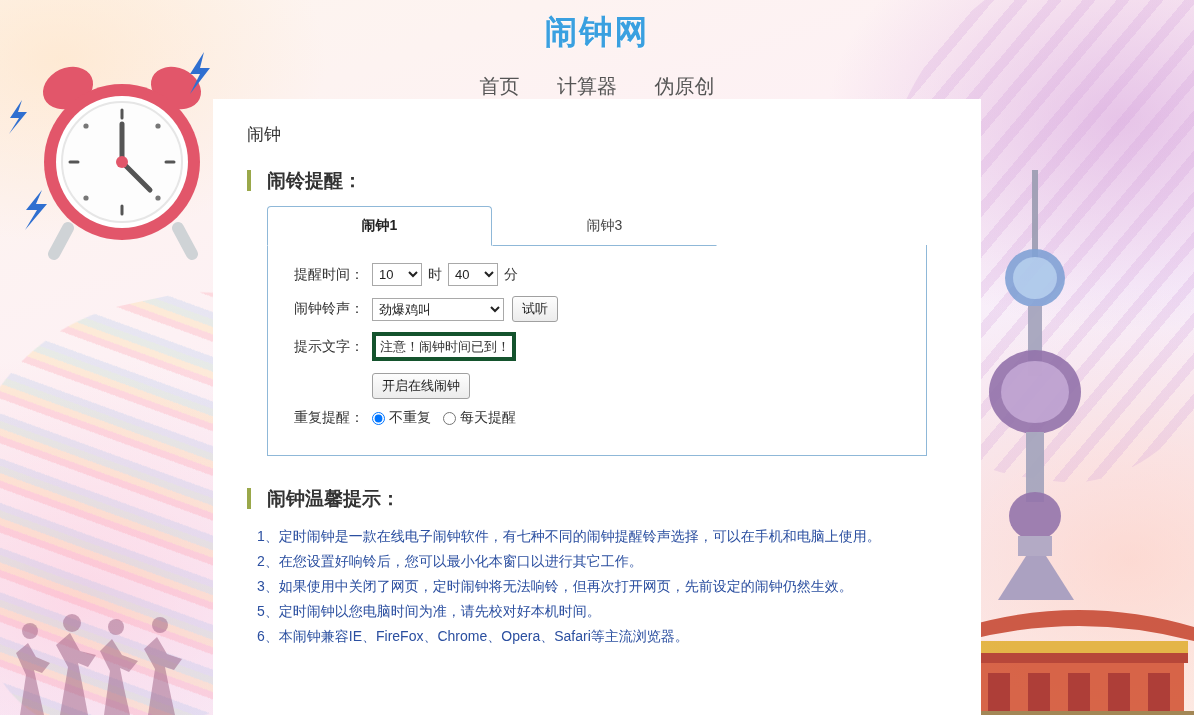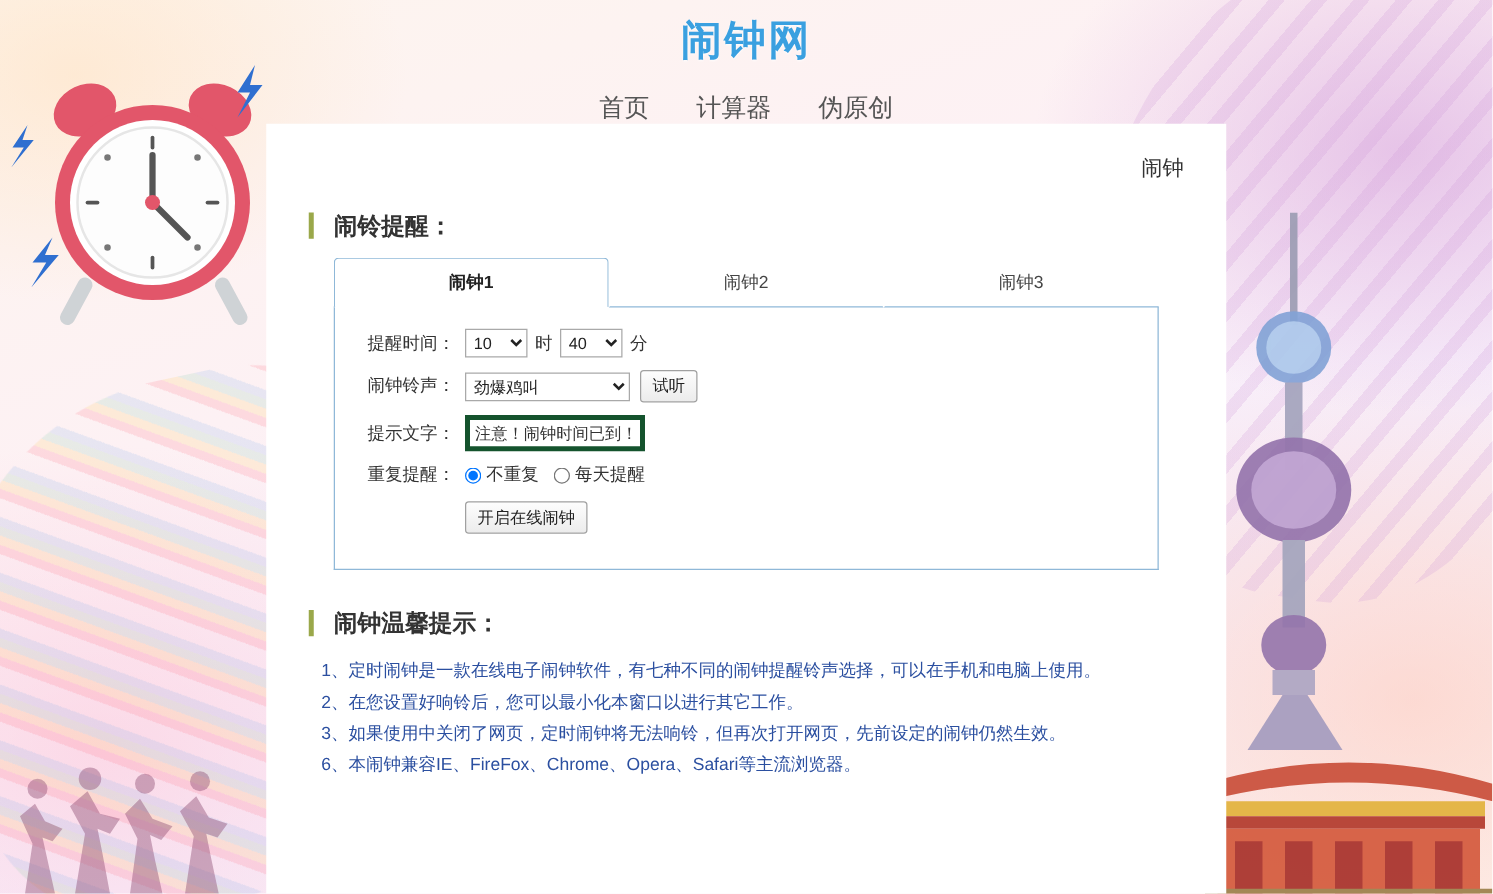--- a/index.html
+++ b/index.html
@@ -101,21 +101,21 @@
 
   
   .main-card {
     position: absolute;
     left: 213px; top: 99px;
     width: 768px; height: 616px;
     background: #ffffff;
     padding: 16px 34px 0 34px;
   }
   .card-title {
-    text-align: right;
+    text-align: left;
     font-size: 17px;
     color: #333;
     margin: 8px 0 22px 0;
   }
   .section-head {
     display: flex;
     align-items: center;
     font-size: 19px;
     color: #333;
     margin: 0 0 12px 0;
@@ -334,21 +334,20 @@
 <main class="main-card">
 
   <div class="card-title">闹钟</div>
 
   <h2 class="section-head">闹铃提醒：</h2>
 
 
   <div class="tabs-wrap">
     <ul class="tabs">
       <li class="tab active">闹钟1</li>
-      <li class="tab">闹钟2</li>
       <li class="tab">闹钟3</li>
     </ul>
 
     <div class="tab-panel">
 
       <div class="form-row">
         <span class="form-label">提醒时间：</span>
         <select class="sel-hour">
           <option>10</option>
         </select>
@@ -363,44 +362,45 @@
         <span class="form-label">闹钟铃声：</span>
         <select class="sel-ring">
           <option>劲爆鸡叫</option>
         </select>
         <button class="btn btn-preview">试听</button>
       </div>
 
       <div class="form-row">
         <span class="form-label">提示文字：</span>
         <input type="text" value="注意！闹钟时间已到！" style="">
+      </div>
+
+      <div class="form-row start-row">
+        <button class="btn">开启在线闹钟</button>
       </div>
 
       <div class="form-row">
         <span class="form-label">重复提醒：</span>
         <span class="radio-group">
           <label>
             <input type="radio" name="repeat" checked="" style="">
             <span>不重复</span>
           </label>
           <label>
             <input type="radio" name="repeat" style="">
             <span>每天提醒</span>
           </label>
         </span>
       </div>
 
-      <div class="form-row start-row">
-        <button class="btn">开启在线闹钟</button>
-      </div>
-
     </div>
   </div>
 
   <h2 class="section-head tips-head">闹钟温馨提示：</h2>
   <ul class="tips-list">
     <li>1、定时闹钟是一款在线电子闹钟软件，有七种不同的闹钟提醒铃声选择，可以在手机和电脑上使用。</li>
     <li>2、在您设置好响铃后，您可以最小化本窗口以进行其它工作。</li>
     <li>3、如果使用中关闭了网页，定时闹钟将无法响铃，但再次打开网页，先前设定的闹钟仍然生效。</li>
+    <li>5、定时闹钟以您电脑时间为准，请先校对好本机时间。</li>
     <li>6、本闹钟兼容IE、FireFox、Chrome、Opera、Safari等主流浏览器。</li>
   </ul>
 
 </main>
 
 </body></html>

